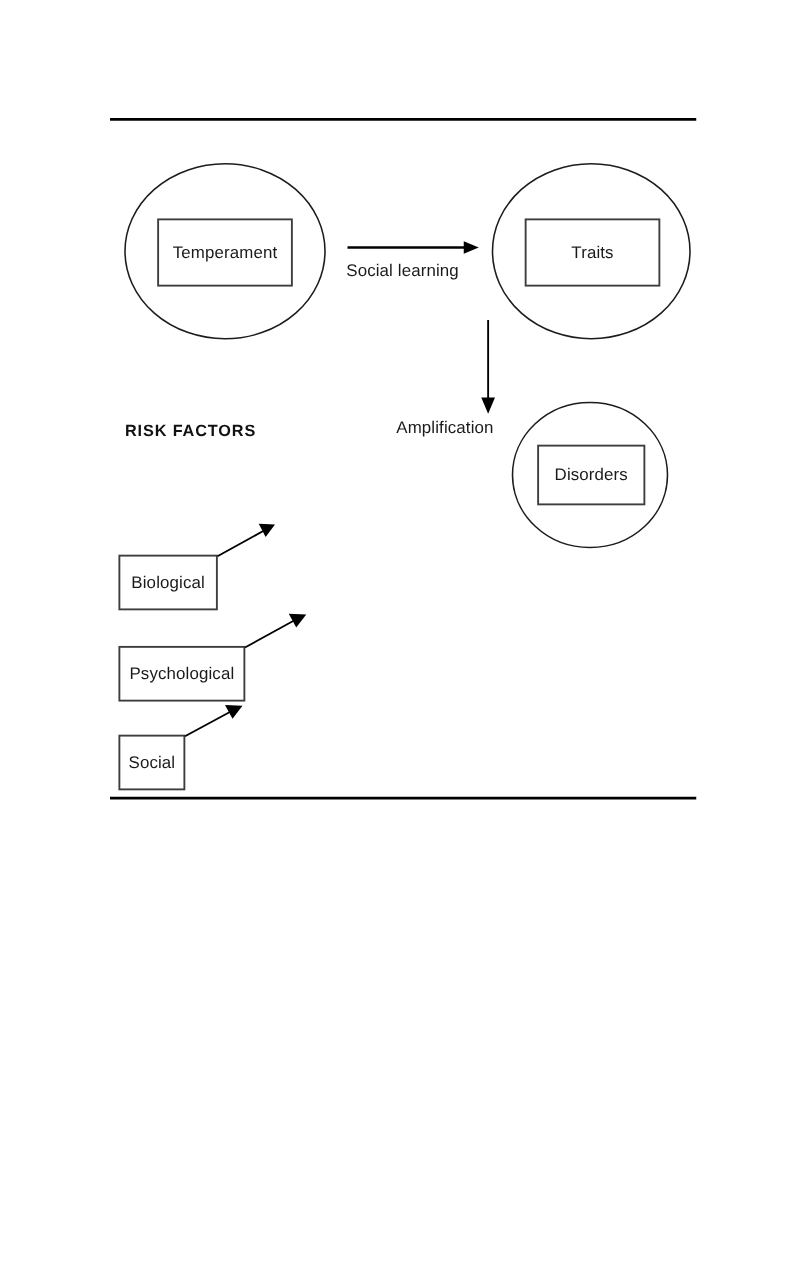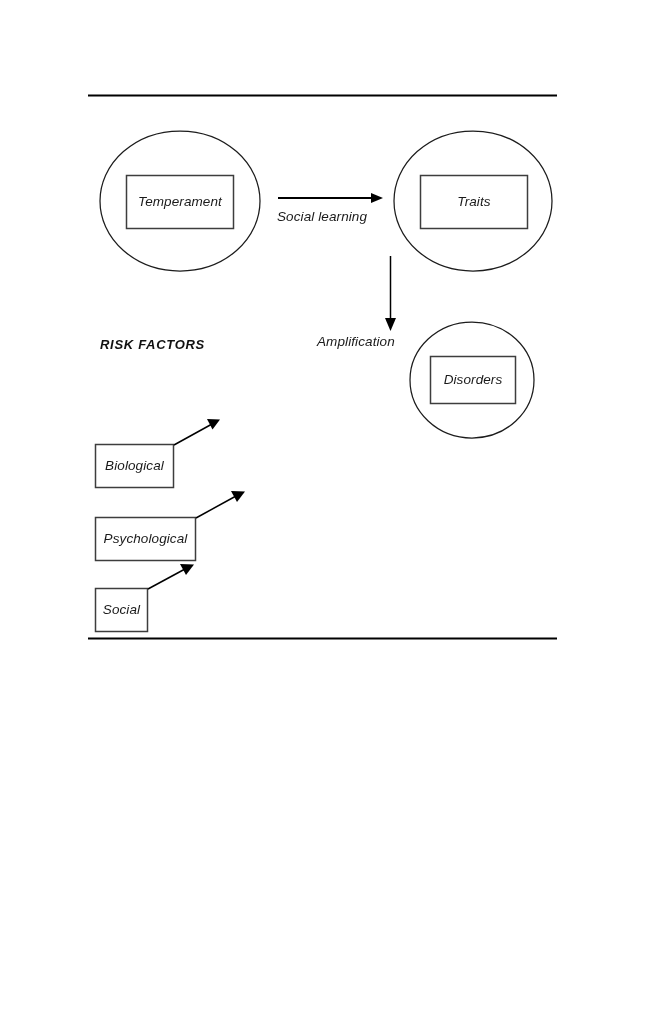--- a/index.html
+++ b/index.html
@@ -16,21 +16,20 @@
     font-family: "Liberation Sans", sans-serif;
     color: #1a1a1a;
   }
 
   #figure-root {
     position: absolute;
     left: 0;
     top: 0;
     width: 648px;
     height: 731px;
-    font-style: italic;
   }
 
   #figure-svg {
     position: absolute;
     left: 0;
     top: 0;
     width: 648px;
     height: 1023px;
     display: block;
   }

